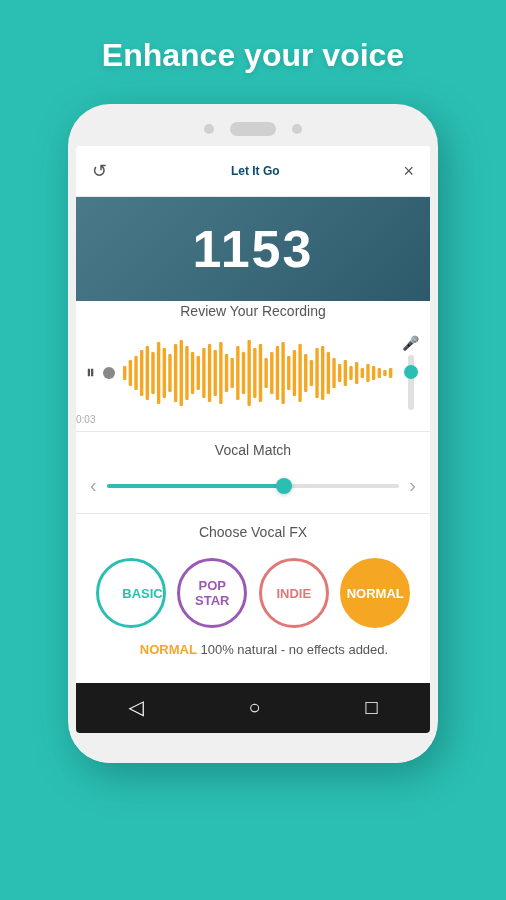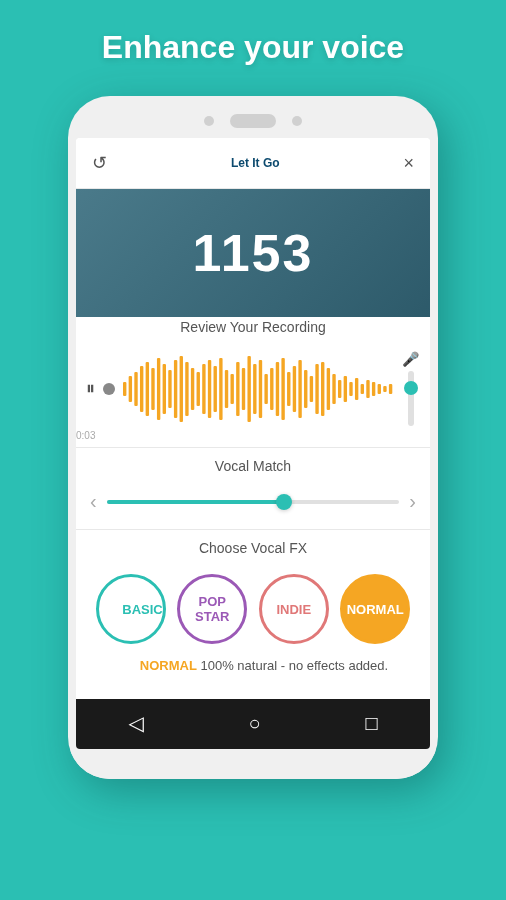--- a/index.html
+++ b/index.html
@@ -10,20 +10,21 @@
       font-family: 'Helvetica Neue', Arial, sans-serif;
       overflow: hidden;
       position: relative;
     }
 
     
     .top-text {
       text-align: center;
       padding: 28px 40px 20px;
       color: white;
+      margin-top: 8px;
     }
     .top-text h1 {
       font-size: 32px;
       font-weight: 800;
       line-height: 1.2;
       text-shadow: 0 2px 6px rgba(0,0,0,0.15);
     }
 
     
     .phone-wrapper {
@@ -87,21 +88,21 @@
     .title-bar-icon {
       font-size: 18px;
       color: #555;
       cursor: pointer;
     }
 
     
     .score-area {
       background: linear-gradient(135deg, #4a7a8a 0%, #2d5a6a 100%);
       text-align: center;
-      padding: 34px 0;
+      padding: 22px 0;
     }
     .score-number {
       font-size: 52px;
       font-weight: 700;
       color: white;
       letter-spacing: 2px;
     }
 
     
     .review-section {

